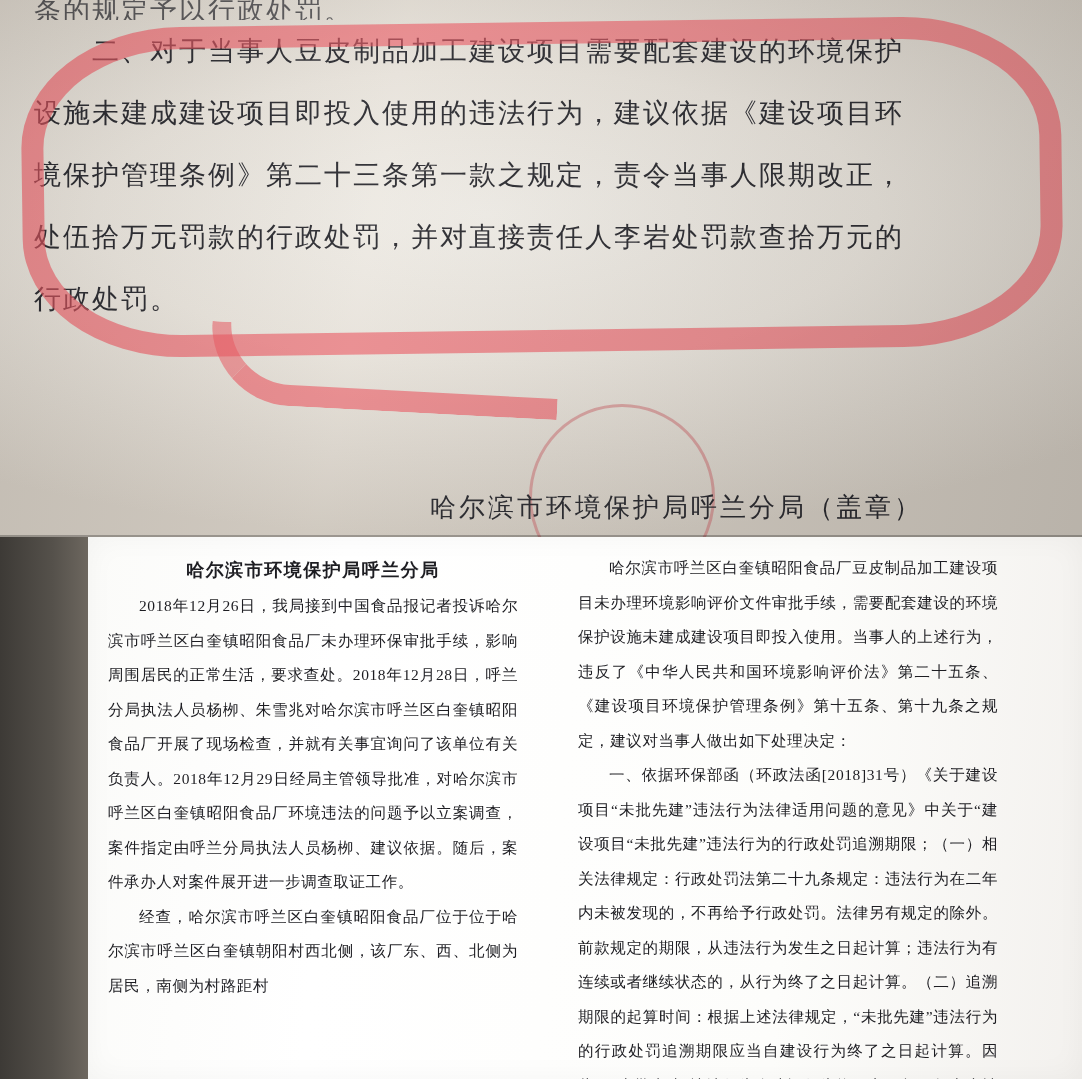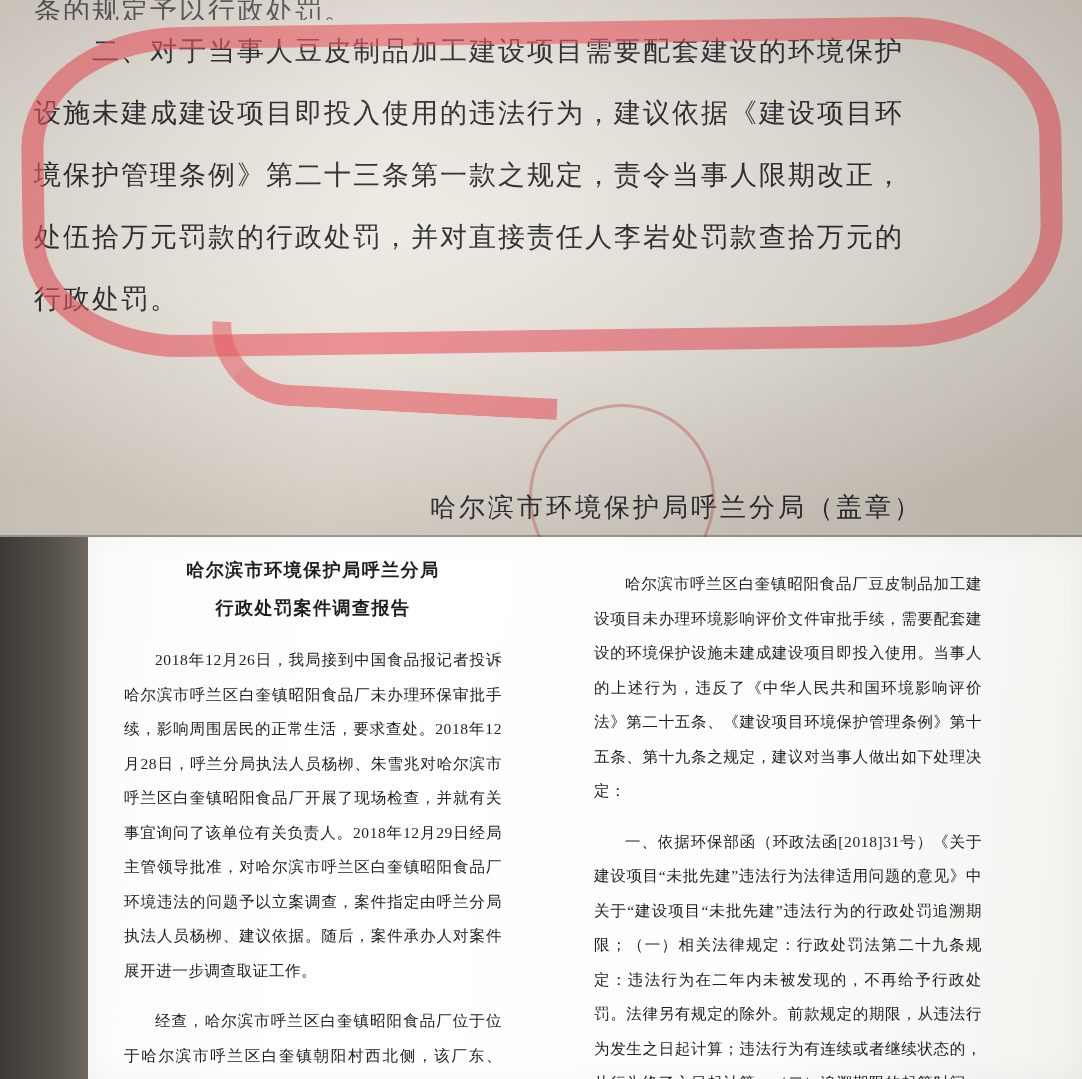--- a/index.html
+++ b/index.html
@@ -143,21 +143,21 @@
   .col.right { left: 578px; width: 420px; }
 
   .col .title {
     text-align: center;
     font-weight: bold;
     font-size: 18px;
     letter-spacing: 1.5px;
     line-height: 38px;
   }
   .col p {
-    margin: 16px;
+    margin: 0;
     text-indent: 2em;
     text-align: justify;
   }
   .fade-bottom {
     position: absolute;
     left: 0; right: 0; bottom: 0;
     height: 18px;
     background: linear-gradient(180deg, rgba(255,255,255,0) 0%, rgba(255,255,255,0.85) 80%);
     pointer-events: none;
   }
@@ -194,21 +194,20 @@
   </div>
 
   <div class="seam"></div>
 
   <div class="bottom-photo">
     <div class="left-strip"></div>
     <div class="page-sheet"></div>
 
     <div class="col left">
       <div class="title">哈尔滨市环境保护局呼兰分局</div>
-      <div class="title">行政处罚案件调查报告</div>
       <p>2018年12月26日，我局接到中国食品报记者投诉哈尔滨市呼兰区白奎镇昭阳食品厂未办理环保审批手续，影响周围居民的正常生活，要求查处。2018年12月28日，呼兰分局执法人员杨栁、朱雪兆对哈尔滨市呼兰区白奎镇昭阳食品厂开展了现场检查，并就有关事宜询问了该单位有关负责人。2018年12月29日经局主管领导批准，对哈尔滨市呼兰区白奎镇昭阳食品厂环境违法的问题予以立案调查，案件指定由呼兰分局执法人员杨栁、建议依据。随后，案件承办人对案件展开进一步调查取证工作。</p>
       <p>经查，哈尔滨市呼兰区白奎镇昭阳食品厂位于位于哈尔滨市呼兰区白奎镇朝阳村西北侧，该厂东、西、北侧为居民，南侧为村路距村</p>
     </div>
 
     <div class="col right">
       <p>哈尔滨市呼兰区白奎镇昭阳食品厂豆皮制品加工建设项目未办理环境影响评价文件审批手续，需要配套建设的环境保护设施未建成建设项目即投入使用。当事人的上述行为，违反了《中华人民共和国环境影响评价法》第二十五条、《建设项目环境保护管理条例》第十五条、第十九条之规定，建议对当事人做出如下处理决定：</p>
       <p>一、依据环保部函（环政法函[2018]31号）《关于建设项目“未批先建”违法行为法律适用问题的意见》中关于“建设项目“未批先建”违法行为的行政处罚追溯期限；（一）相关法律规定：行政处罚法第二十九条规定：违法行为在二年内未被发现的，不再给予行政处罚。法律另有规定的除外。前款规定的期限，从违法行为发生之日起计算；违法行为有连续或者继续状态的，从行为终了之日起计算。（二）追溯期限的起算时间：根据上述法律规定，“未批先建”违法行为的行政处罚追溯期限应当自建设行为终了之日起计算。因此，“未批先建”违法行为自建设行为终了之日起二年内未被发现的，环保部门应当遵守《行政处罚法》第二十九条的规定，不予行政处罚，应按照《建设项目环境保护管理条例》第二十三条：违反本条例规定，需要配套建设的环境保护设施未建成、未经验收或者验收不合格，建设项目</p>
     </div>
 
     <div class="fade-bottom"></div>

